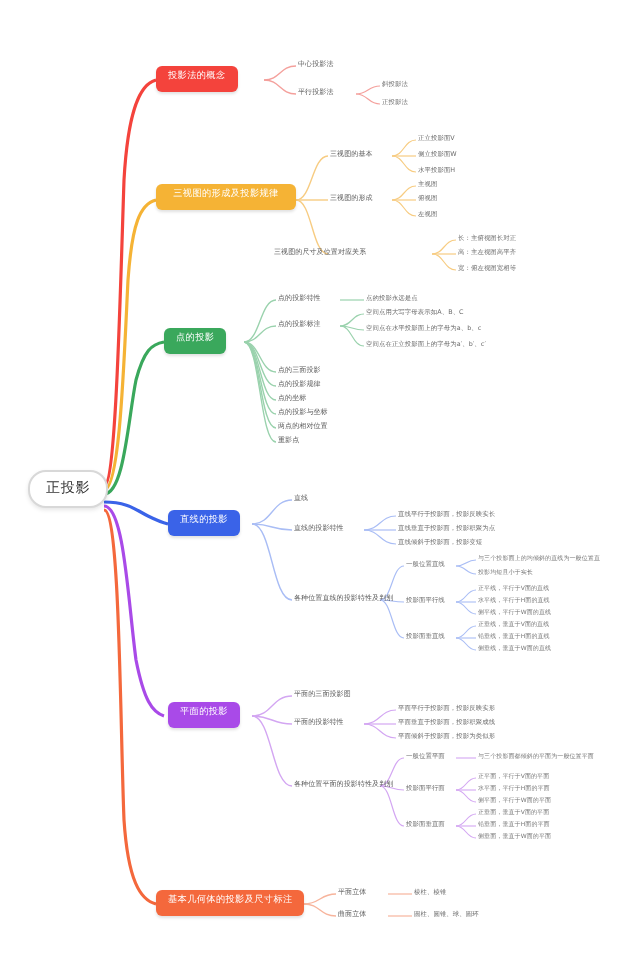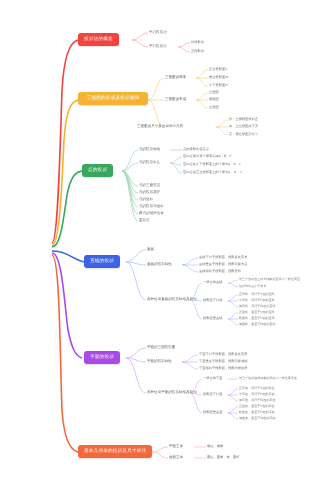--- a/index.html
+++ b/index.html
@@ -127,20 +127,21 @@
     <path d="M228,413 C233,413 233,407 238,407" stroke="#d3a6f2" stroke-width="0.55" fill="none"></path>
     <path d="M228,413 C233,413 233,413 238,413" stroke="#d3a6f2" stroke-width="0.55" fill="none"></path>
     <path d="M228,413 C233,413 233,419 238,419" stroke="#d3a6f2" stroke-width="0.55" fill="none"></path>
 
     <path d="M152,452 C160,452 160,447 168,447" stroke="#f7b49c" stroke-width="0.7" fill="none"></path>
     <path d="M152,452 C160,452 160,458 168,458" stroke="#f7b49c" stroke-width="0.7" fill="none"></path>
     <path d="M194,447 C200,447 200,447 206,447" stroke="#f7b49c" stroke-width="0.6" fill="none"></path>
     <path d="M194,458 C200,458 200,458 206,458" stroke="#f7b49c" stroke-width="0.6" fill="none"></path>
   </svg>
 
+  <div class="node root">正投影</div>
 
   <div class="node l1" style="left:78px; top:33px; background:#f4433c;">投影法的概念</div>
   <div class="node l2" style="left:149px; top:31px;">中心投影法</div>
   <div class="node l2" style="left:149px; top:45px;">平行投影法</div>
   <div class="node l3" style="left:191px; top:41px;">斜投影法</div>
   <div class="node l3" style="left:191px; top:50px;">正投影法</div>
 
   <div class="node l1" style="left:78px; top:92px; background:#f5b335; width:70px;">三视图的形成及投影规律</div>
   <div class="node l2" style="left:165px; top:76px;">三视图的基本</div>
   <div class="node l2" style="left:165px; top:98px;">三视图的形成</div>

